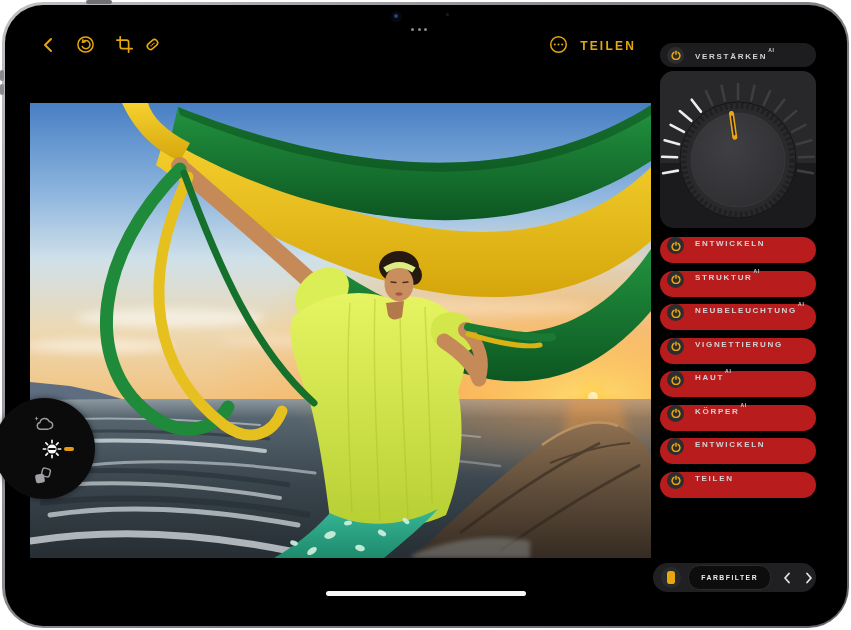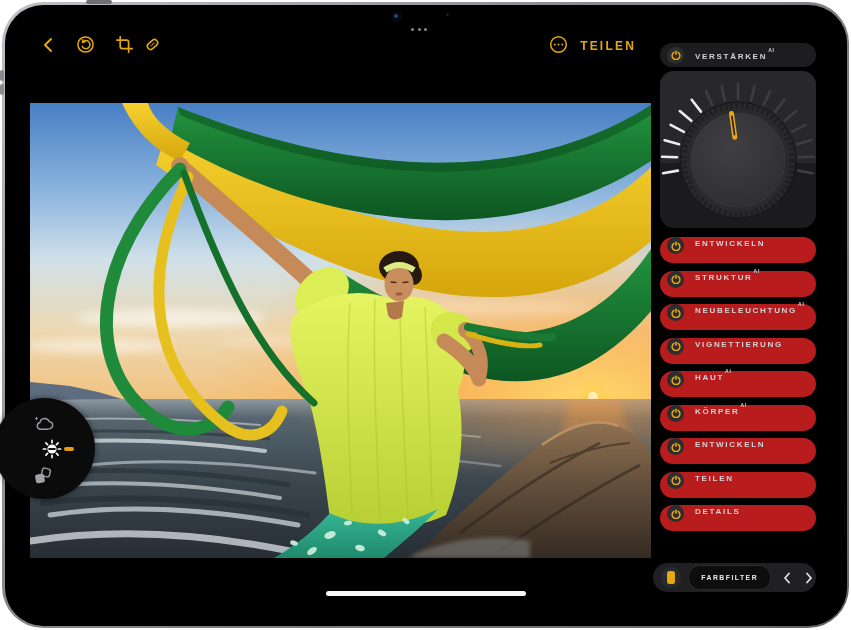--- a/index.html
+++ b/index.html
@@ -409,29 +409,20 @@
     </div>
     <div class="srow">
       <span class="pwr">
           <svg width="10" height="10" viewBox="0 0 10 10" fill="none" stroke="#E7A70E" stroke-width="1.5" stroke-linecap="round">
             <path d="M5,1.2 L5,4.2"></path>
             <path d="M3.0,2.3 A3.9,3.9 0 1 0 7.0,2.3"></path>
           </svg>
         </span>
       <span class="slabel"><span>TEILEN</span><sup></sup></span>
     </div>
-    <div class="srow">
-      <span class="pwr">
-          <svg width="10" height="10" viewBox="0 0 10 10" fill="none" stroke="#E7A70E" stroke-width="1.5" stroke-linecap="round">
-            <path d="M5,1.2 L5,4.2"></path>
-            <path d="M3.0,2.3 A3.9,3.9 0 1 0 7.0,2.3"></path>
-          </svg>
-        </span>
-      <span class="slabel"><span>DETAILS</span><sup></sup></span>
-    </div>
   </div>
 
   <div class="footer">
     <span class="f-ic">
         <b></b>
       </span>
     <span class="f-pill">FARBFILTER</span>
     <span class="f-chev">
       <svg width="8" height="12" viewBox="0 0 8 12">
           <polyline points="6,1.5 2,6 6,10.5" fill="none" stroke="#e2e2e4" stroke-width="1.8" stroke-linecap="round" stroke-linejoin="round"></polyline>

